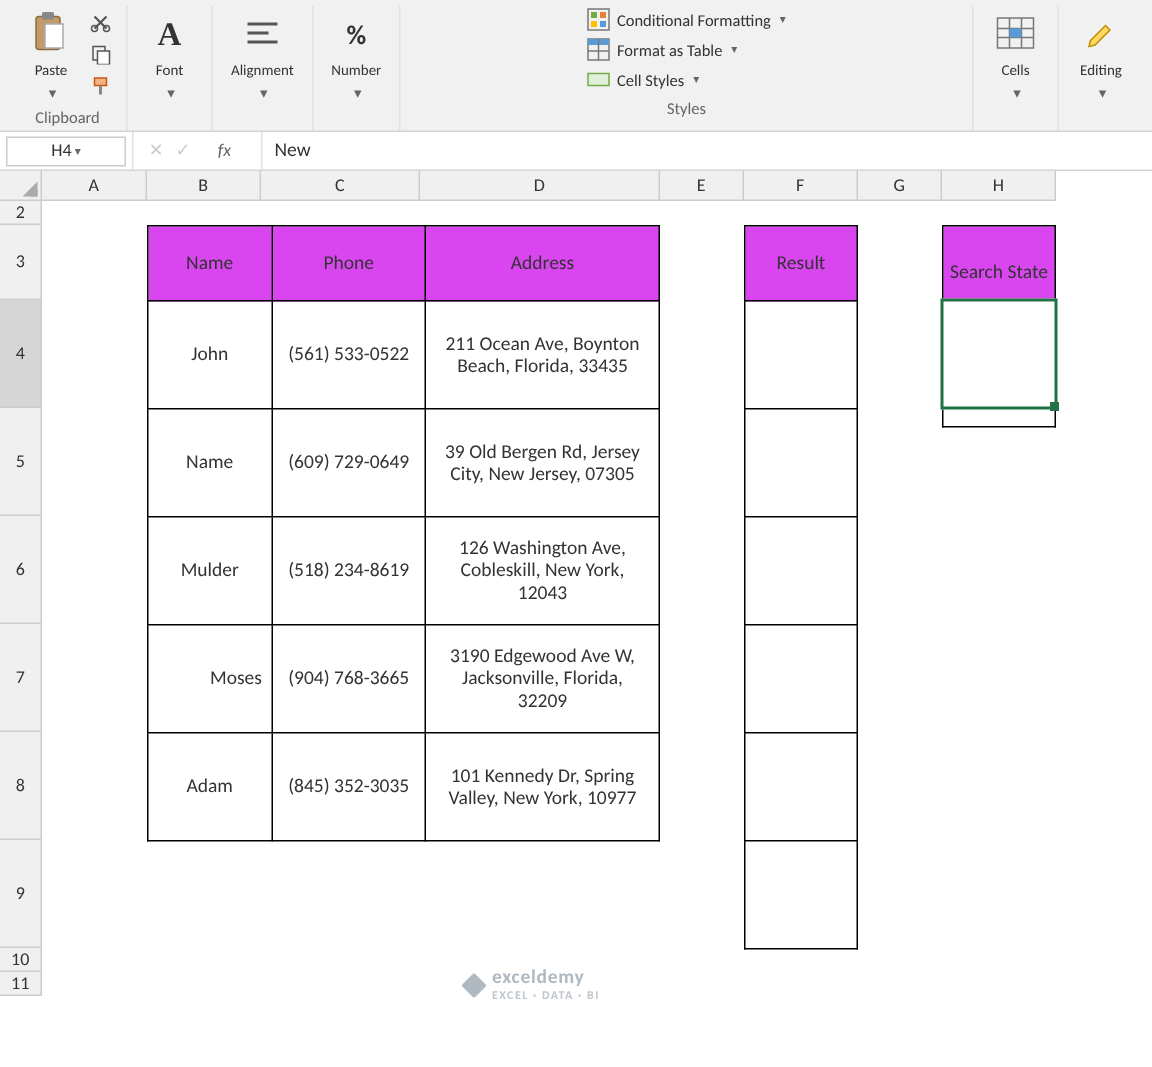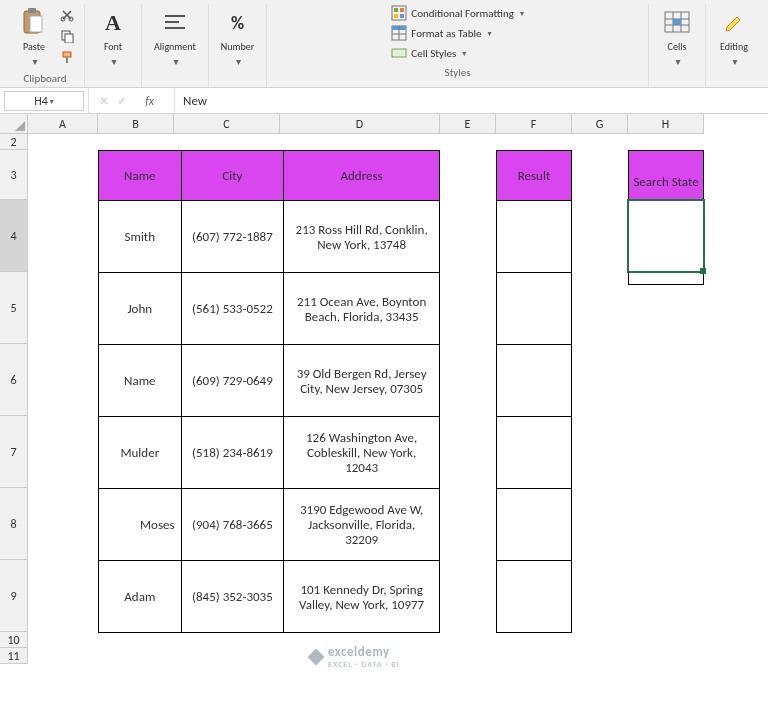--- a/index.html
+++ b/index.html
@@ -240,30 +240,25 @@
         <div class="col-h" style="width: 76px;">F</div>
         <div class="col-h" style="width: 56px;">G</div>
         <div class="col-h" style="width: 76px;">H</div>
       </div>
     <div class="grid" id="grid" style="width:676px;height:580px;">
 
       <table class="tbl" style="left:70px;top:16px;width:342px;">
         <tbody>
             <tr>
           <th style="width:76px;height:50px;">Name</th>
-          <th style="width:106px;">City</th>
+          <th style="width:106px;">Phone</th>
           <th style="width:160px;">Address</th>
         </tr>
         </tbody>
           <tbody id="data-body">
-            <tr>
-              <td style="height: 72px;">Smith</td>
-              <td style="height: 72px;">(607) 772-1887</td>
-              <td style="height: 72px;">213 Ross Hill Rd, Conklin, New York, 13748</td>
-            </tr>
             <tr>
               <td style="height: 72px;">John</td>
               <td style="height: 72px;">(561) 533-0522</td>
               <td style="height: 72px;">211 Ocean Ave, Boynton Beach, Florida, 33435</td>
             </tr>
             <tr>
               <td style="height: 72px;">Name</td>
               <td style="height: 72px;">(609) 729-0649</td>
               <td style="height: 72px;">39 Old Bergen Rd, Jersey City, New Jersey, 07305</td>
             </tr>

